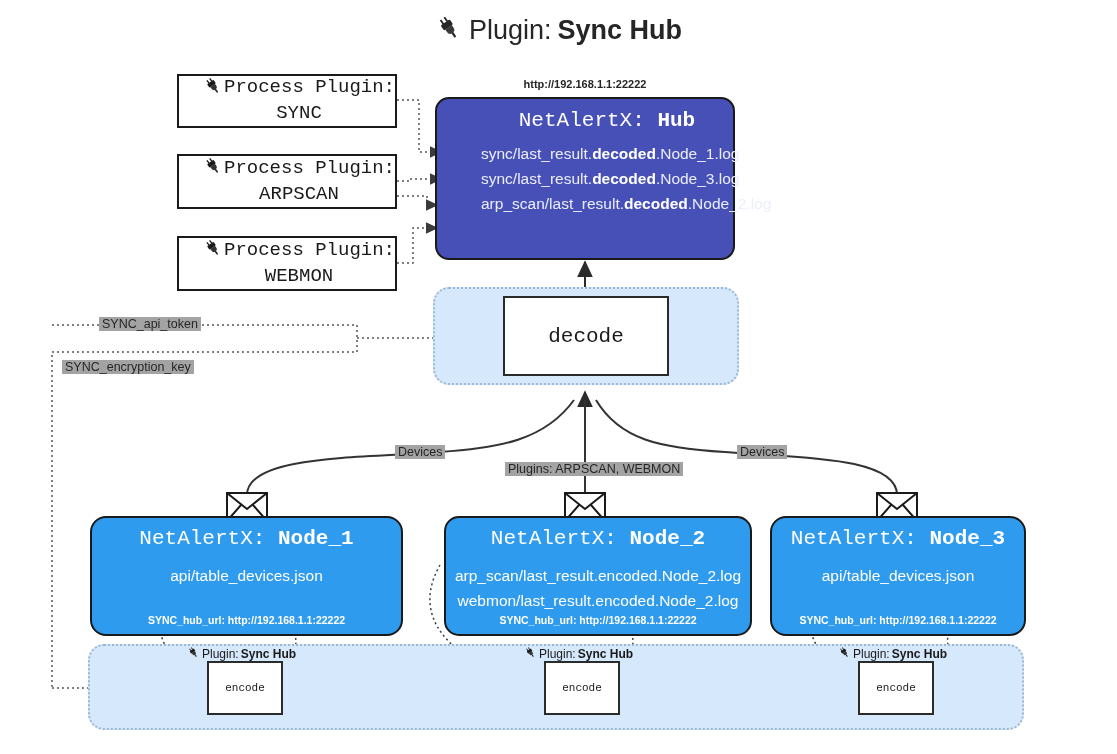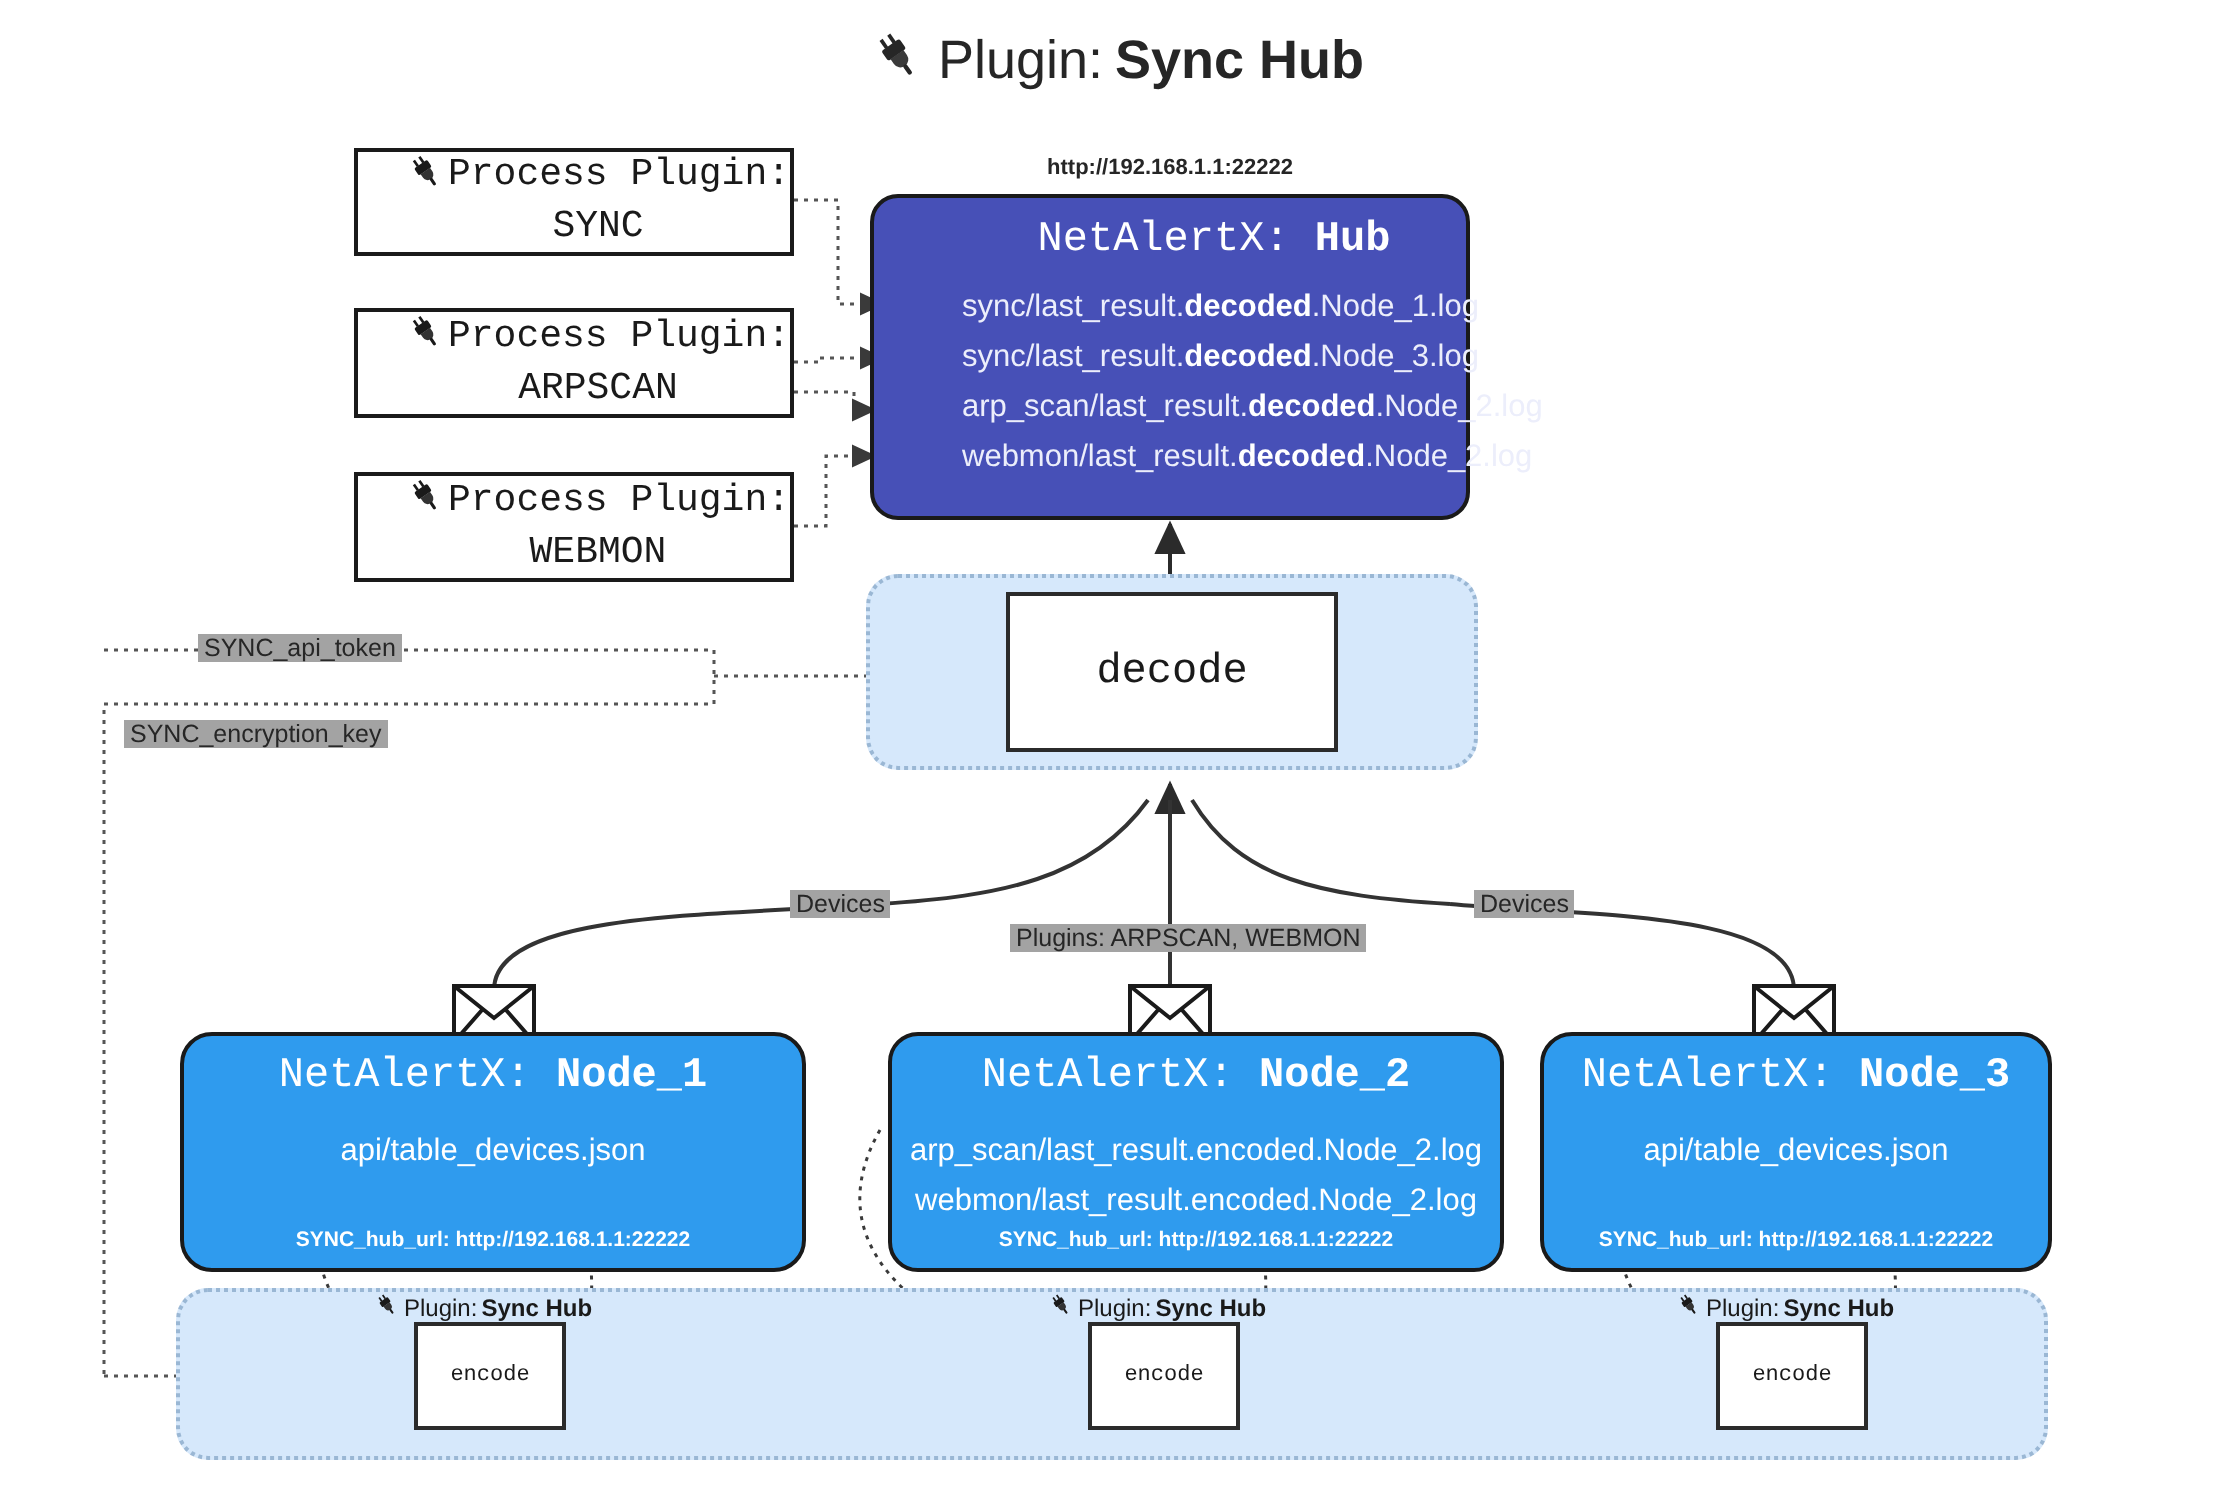--- a/index.html
+++ b/index.html
@@ -249,23 +249,20 @@
     <div class="loglist">
       <div class="logline">
         <span>sync/last_result.</span><b>decoded</b><span>.Node_1.log</span>
       </div>
       <div class="logline">
         <span>sync/last_result.</span><b>decoded</b><span>.Node_3.log</span>
       </div>
       <div class="logline">
         <span>arp_scan/last_result.</span><b>decoded</b><span>.Node_2.log</span>
       </div>
-      <div class="logline">
-        <span>webmon/last_result.</span><b>decoded</b><span>.Node_2.log</span>
-      </div>
     </div>
   </div>
 
   <div class="node panel" style="left:433px;top:287px;width:306px;height:98px;"></div>
   <div class="node whitebox" id="decode" style="left:503px;top:296px;width:166px;height:80px;">decode</div>
 
   <div class="edgelabel" style="left:99px;top:317px;">SYNC_api_token</div>
   <div class="edgelabel" style="left:62px;top:360px;">SYNC_encryption_key</div>
 
   <div class="edgelabel" style="left:395px;top:445px;">Devices</div>

